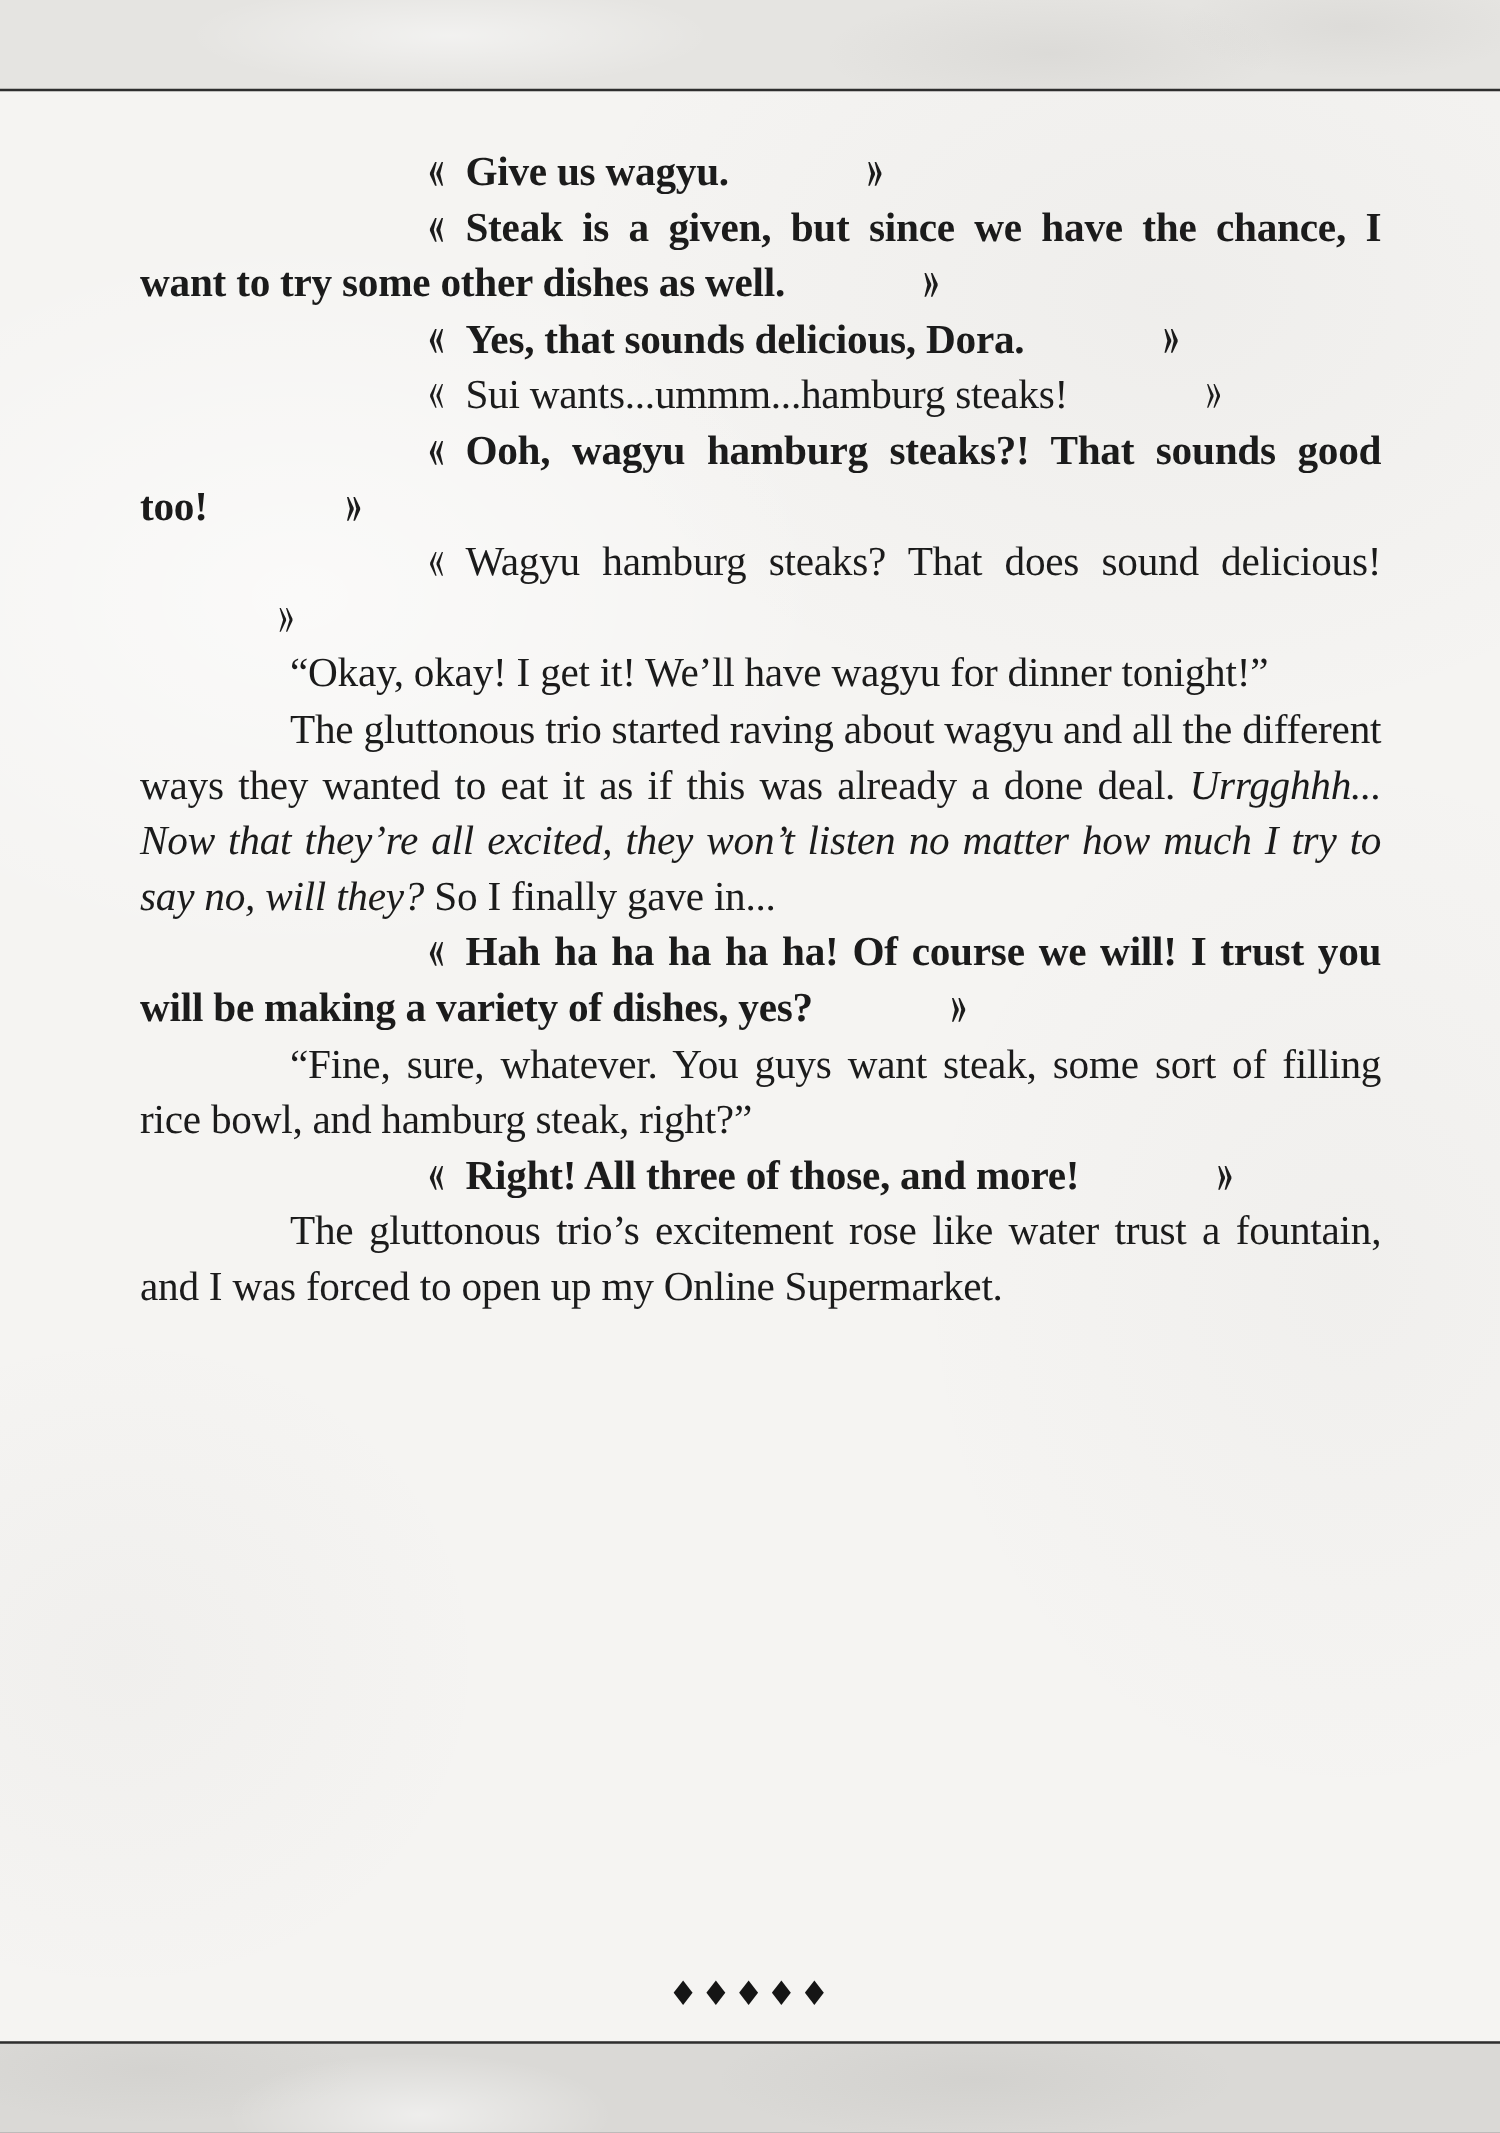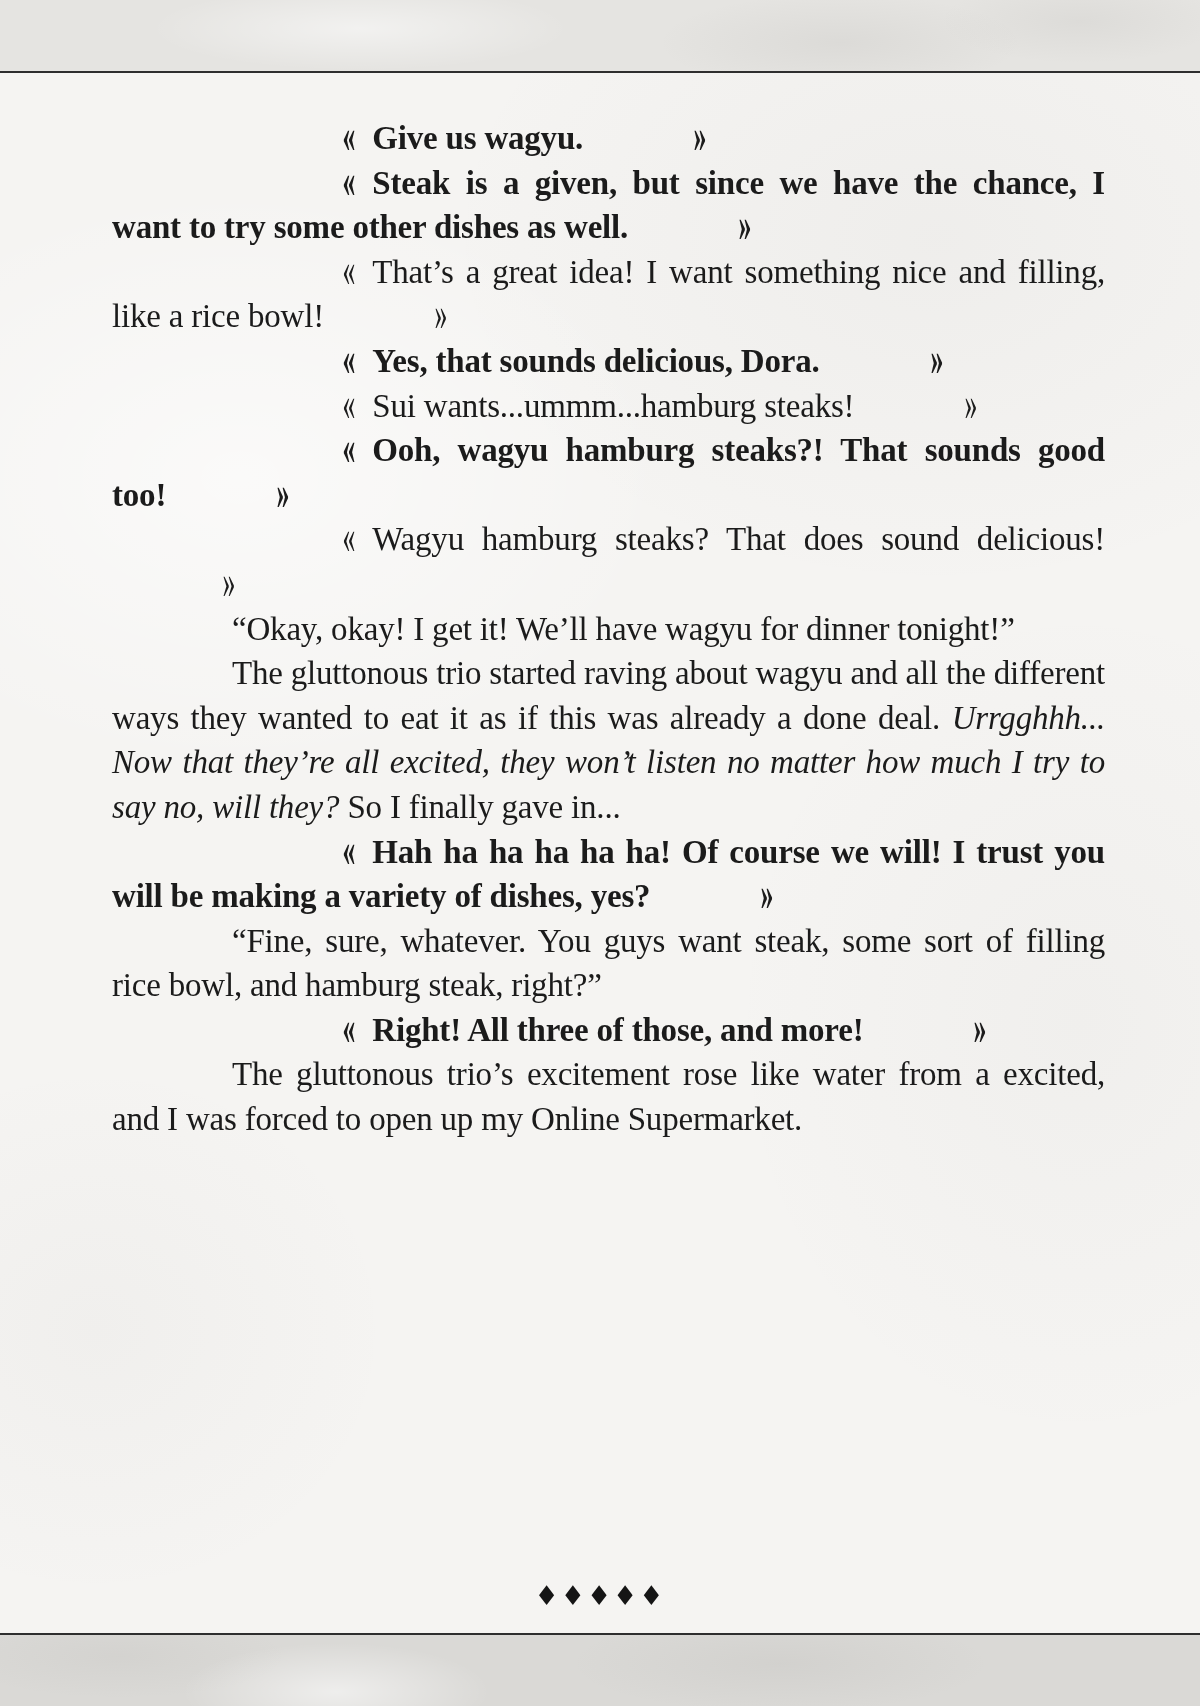--- a/index.html
+++ b/index.html
@@ -82,27 +82,26 @@
   }
 </style>
 </head>
 <body>
 
 <div class="page">
   <div class="band-top"></div>
   <div class="text-block">
       <p class="para"><span class="b"><span class="cjk-bracket">«</span>Give us wagyu.<span class="cjk-bracket">»</span></span></p>
       <p class="para"><span class="b"><span class="cjk-bracket">«</span>Steak is a given, but since we have the chance, I want to try some other dishes as well.<span class="cjk-bracket">»</span></span></p>
-      <p class="para"><span class="r"><span class="cjk-bracket">«</span>That’s a great idea! I want something nice and filling, like a rice bowl!<span class="cjk-bracket">»</span></span></p>
       <p class="para"><span class="b"><span class="cjk-bracket">«</span>Yes, that sounds delicious, Dora.<span class="cjk-bracket">»</span></span></p>
       <p class="para"><span class="r"><span class="cjk-bracket">«</span>Sui wants...ummm...hamburg steaks!<span class="cjk-bracket">»</span></span></p>
       <p class="para"><span class="b"><span class="cjk-bracket">«</span>Ooh, wagyu hamburg steaks?! That sounds good too!<span class="cjk-bracket">»</span></span></p>
       <p class="para"><span class="r"><span class="cjk-bracket">«</span>Wagyu hamburg steaks? That does sound delicious!<span class="cjk-bracket">»</span></span></p>
       <p class="para"><span class="r">“Okay, okay! I get it! We’ll have wagyu for dinner tonight!”</span></p>
       <p class="para"><span class="r">The gluttonous trio started raving about wagyu and all the different ways they wanted to eat it as if this was already a done deal. </span><span class="i">Urrgghhh... Now that they’re all excited, they won’t listen no matter how much I try to say no, will they?</span><span class="r"> So I finally gave in...</span></p>
       <p class="para"><span class="b"><span class="cjk-bracket">«</span>Hah ha ha ha ha ha! Of course we will! I trust you will be making a variety of dishes, yes?<span class="cjk-bracket">»</span></span></p>
       <p class="para"><span class="r">“Fine, sure, whatever. You guys want steak, some sort of filling rice bowl, and hamburg steak, right?”</span></p>
       <p class="para"><span class="b"><span class="cjk-bracket">«</span>Right! All three of those, and more!<span class="cjk-bracket">»</span></span></p>
-      <p class="para"><span class="r">The gluttonous trio’s excitement rose like water from a excited, and I was forced to open up my Online Supermarket.</span></p>
+      <p class="para"><span class="r">The gluttonous trio’s excitement rose like water trust a fountain, and I was forced to open up my Online Supermarket.</span></p>
     </div>
   <div class="separator">♦♦♦♦♦</div>
   <div class="band-bottom"></div>
 </div>
 
 </body></html>

